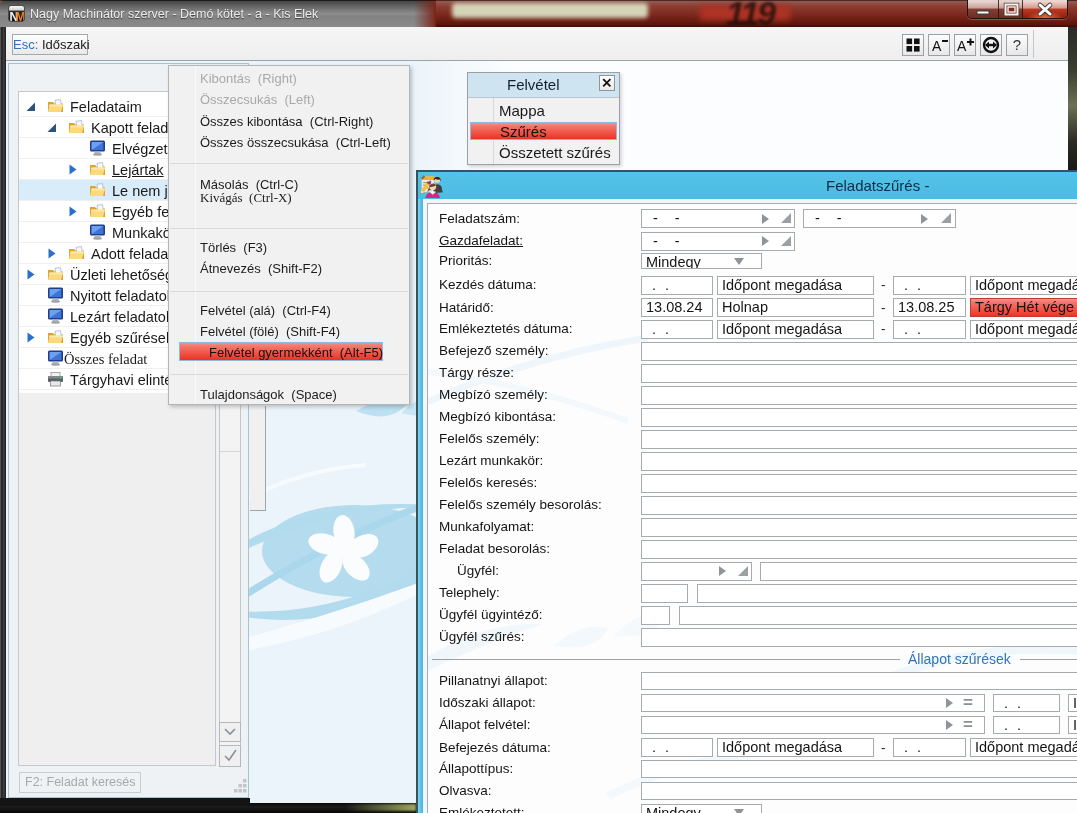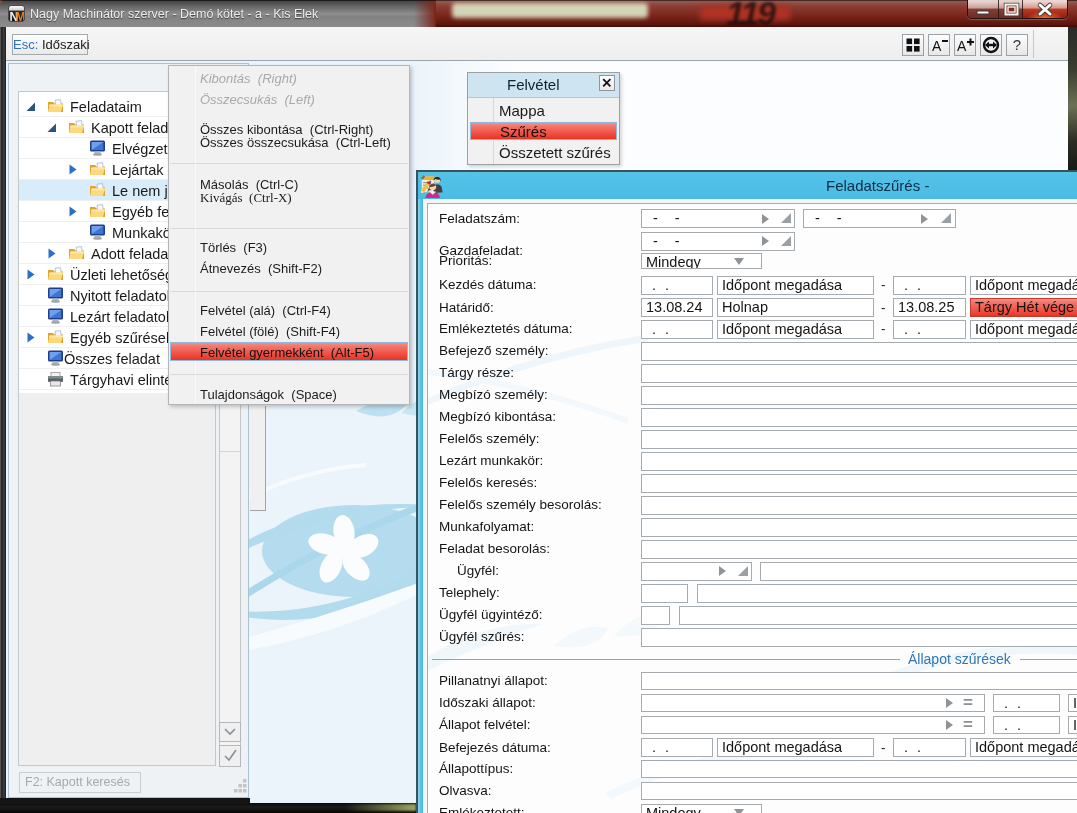--- a/index.html
+++ b/index.html
@@ -64,23 +64,23 @@
 #f2box { left:10px; top:708px; width:122px; height:21px; border:1px solid #c9ced1; font-size:12.5px; color:#a5a9ac; line-height:19px; padding-left:5px; white-space:nowrap; }
 #grip { left:225px; top:715px; width:13px; height:14px; }
 
 
 #gray-rect { left:250px; top:406px; width:16px; height:105px; background:#f0f0f0; border-right:1px solid #9ea4a8; border-bottom:1px solid #9ea4a8; }
 
 
 #cmenu { left:168px; top:65px; width:242px; height:340px; background:#f1f1f1; border:1px solid #b0b6ba; box-shadow:2px 2px 4px rgba(0,0,0,.22); }
 #cmenu .gut { position:absolute; left:26px; top:0; width:1px; height:338px; background:#dcdcdc; border-right:1px solid #fafafa; }
 .mi { position:absolute; left:31px; font-size:13px; color:#1c1c1c; white-space:nowrap; }
-.mi.dis { color:#a9a9a9;font-style:italic; }
+.mi.dis { color:#a9a9a9; }
 .msep { position:absolute; left:1px; width:238px; height:1px; background:#d9d9d9; }
-#mi-red { position:absolute; left:1px; top:276px; width:238px; height:19px; background:linear-gradient(#f5908a 0%, #f2766b 20%, #ee4334 80%, #e73322 100%); border:1px solid #8fbadf; }
+#mi-red { position:absolute; left:10px; top:276px; width:204px; height:19px; background:linear-gradient(#f5908a 0%, #f2766b 20%, #ee4334 80%, #e73322 100%); border:1px solid #8fbadf; }
 #mi-red span { position:absolute; left:29px; top:2px; font-size:13px; color:#111; white-space:nowrap; }
 
 
 #popup { left:467px; top:72px; width:153px; height:93px; background:#f1f1f1; border:1px solid #9aa0a4; box-shadow:2px 2px 3px rgba(0,0,0,.15); }
 #popup-title { position:absolute; left:0; top:0; width:151px; height:25px; background:#cfe4f1; border-bottom:1px solid #b8c6cf; }
 #popup-title span { position:absolute; left:39px; top:3px; font-size:15px; color:#10222e; }
 #popup-x { position:absolute; left:131px; top:2px; width:16px; height:16px; background:linear-gradient(#fdfdfd,#e9e9e9); border:1px solid #8f969b; }
 #popup .gut { position:absolute; left:25px; top:25px; width:1px; height:66px; background:#d8d8d8; }
 .pi { position:absolute; left:31px; font-size:15px; color:#1a1a1a; white-space:nowrap; }
 #pi-red { position:absolute; left:2px; top:49px; width:147px; height:18px; background:linear-gradient(#f5908a 0%, #f2766b 20%, #ee4334 80%, #e73322 100%); border:1px solid #8fbadf; }
@@ -248,21 +248,21 @@
     <div class="trow" style="top:67px;">
         <svg width="8" height="11" style="left:50px;top:5px;">
           <path d="M0.5 0.5 L7.5 5.5 L0.5 10.5 Z" fill="#2a70c8"></path>
         </svg>
         <svg width="17" height="15" viewBox="0 0 17 15" style="left:70px;top:3px;">
           <path d="M1 3 h5 l1.5 1.5 H16 V13 H1 Z" fill="#dfa32e"></path>
           <path d="M8 1.2 l5.5 -0.6 l0.8 6 l-5.5 0.8 Z" fill="#f6f8fb" stroke="#9ab0cc" stroke-width="0.7"></path>
           <path d="M2.6 5.5 H16 L14 13 H1 Z" fill="#fcd97c"></path>
           <path d="M2.6 5.5 H16 L15.4 7.5 H2 Z" fill="#fce9a8"></path>
         </svg>
-        <span class="txt" style="left:93px;">Lejártak</span>
+        <span class="txt" style="left:93px;text-decoration:underline;">Lejártak</span>
       </div>
     <div class="trow sel" style="top:88px;">
         <svg width="17" height="15" viewBox="0 0 17 15" style="left:70px;top:3px;">
           <path d="M1 3 h5 l1.5 1.5 H16 V13 H1 Z" fill="#dfa32e"></path>
           <path d="M8 1.2 l5.5 -0.6 l0.8 6 l-5.5 0.8 Z" fill="#f6f8fb" stroke="#9ab0cc" stroke-width="0.7"></path>
           <path d="M2.6 5.5 H16 L14 13 H1 Z" fill="#fcd97c"></path>
           <path d="M2.6 5.5 H16 L15.4 7.5 H2 Z" fill="#fce9a8"></path>
         </svg>
         <span class="txt" style="left:93px;">Le nem jártak</span>
       </div>
@@ -345,21 +345,21 @@
         <span class="txt" style="left:51px;">Egyéb szűrések</span>
       </div>
     <div class="trow" style="top:256px;">
         <svg width="17" height="16" viewBox="0 0 17 16" style="left:28px;top:2px;">
           <rect x="1" y="0.5" width="15" height="11" rx="1.5" fill="#1e3f86"></rect>
           <rect x="2.6" y="2" width="11.8" height="8" fill="#3e74d8"></rect>
           <path d="M2.6 2 l11.8 0 l-11.8 8 Z" fill="#6fa0ec"></path>
           <path d="M6 11.5 h5 l1.5 2.5 h-8 Z" fill="#b0b6bc"></path>
           <ellipse cx="8.5" cy="14.6" rx="4.5" ry="1.2" fill="#9aa2a8"></ellipse>
         </svg>
-        <span class="txt" style="left:45px;">Összes feladat</span>
+        <span class="txt" style="left:45px;font-family:Liberation Serif, serif;">Összes feladat</span>
       </div>
     <div class="trow" style="top:277px;">
         <svg width="17" height="15" viewBox="0 0 17 15" style="left:28px;top:3px;">
           <rect x="4" y="0.5" width="9" height="4" fill="#f2f2f2" stroke="#888" stroke-width="0.7"></rect>
           <rect x="1" y="4" width="15" height="6" rx="1" fill="#5a5f63"></rect>
           <rect x="1" y="4" width="15" height="2.4" rx="1" fill="#83898e"></rect>
           <rect x="3.5" y="9" width="10" height="5" fill="#e8e8e8" stroke="#777" stroke-width="0.7"></rect>
           <rect x="12.5" y="5" width="2.4" height="1.4" fill="#2ec46a"></rect>
         </svg>
         <span class="txt" style="left:51px;">Tárgyhavi elintézendők</span>
@@ -367,40 +367,40 @@
   </div>
   <div id="scrollcol" class="abs">
       <div style="position:absolute;left:0;top:359px;width:20px;height:1px;background:#d4d6d8;"></div>
     </div>
   <div id="btn-chev" class="abs"><svg width="20" height="18">
         <path d="M5 6 L10 11 L15 6" stroke="#8a9094" stroke-width="1.6" fill="none"></path>
       </svg></div>
   <div id="btn-check" class="abs"><svg width="20" height="20">
         <path d="M5 10 L9 14 L16 4" stroke="#8a9094" stroke-width="1.6" fill="none"></path>
       </svg></div>
-  <div id="f2box" class="abs">F2: Kapott keresés</div>
+  <div id="f2box" class="abs">F2: Feladat keresés</div>
   <svg id="grip" class="abs" width="13" height="14">
       <g fill="#c2c5c8">
         <rect x="9" y="0" width="3.5" height="3.5"></rect>
         <rect x="4.5" y="5" width="3.5" height="3.5"></rect>
         <rect x="9" y="5" width="3.5" height="3.5"></rect>
         <rect x="0" y="10" width="3.5" height="3.5"></rect>
         <rect x="4.5" y="10" width="3.5" height="3.5"></rect>
         <rect x="9" y="10" width="3.5" height="3.5"></rect>
       </g>
     </svg>
 </div>
 
 <div id="gray-rect" class="abs"></div>
 
 <div id="cmenu" class="abs">
   <div class="gut"></div>
     <div class="mi dis" style="top:5.0px;">Kibontás&nbsp; (Right)</div>
     <div class="mi dis" style="top:26.0px;">Összecsukás&nbsp; (Left)</div>
-    <div class="mi" style="top:47.5px;margin-top:8px;">Összes kibontása&nbsp; (Ctrl-Right)</div>
+    <div class="mi" style="top:47.5px;">Összes kibontása&nbsp; (Ctrl-Right)</div>
     <div class="mi" style="top:68.5px;">Összes összecsukása&nbsp; (Ctrl-Left)</div>
     <div class="mi" style="top:111.0px;">Másolás&nbsp; (Ctrl-C)</div>
     <div class="mi" style="top:124px;font-family:Liberation Serif, serif;">Kivágás&nbsp; (Ctrl-X)</div>
     <div class="mi" style="top:174.0px;">Törlés&nbsp; (F3)</div>
     <div class="mi" style="top:195.0px;">Átnevezés&nbsp; (Shift-F2)</div>
     <div class="mi" style="top:236.5px;">Felvétel (alá)&nbsp; (Ctrl-F4)</div>
     <div class="mi" style="top:257.5px;">Felvétel (fölé)&nbsp; (Shift-F4)</div>
     <div class="mi" style="top:320.5px;">Tulajdonságok&nbsp; (Space)</div>
     <div class="msep" style="top:97.0px;"></div>
     <div class="msep" style="top:161.5px;"></div>
@@ -470,21 +470,21 @@
       <path d="M 440 480 Q 540 435 660 445" stroke="#e0f0f9" stroke-width="9" fill="none"></path>
       <path d="M 180 590 Q 280 540 400 545" stroke="#e4f2fa" stroke-width="8" fill="none"></path>
     </svg>
     <div class="lbl" style="top:4.5px;">Feladatszám:</div>
     <div class="inp " style="left:213.0px;top:3.0px;width:154.0px;height:19.0px;"><span style="padding-left:7px;">-</span><span style="padding-left:17px;">-</span></div>
     <div class="tri-r" style="left:334.0px;top:7.5px;"></div>
     <div class="grip2" style="left:353.0px;top:7.0px;"></div>
     <div class="inp " style="left:375.0px;top:3.0px;width:153.0px;height:19.0px;"><span style="padding-left:7px;">-</span><span style="padding-left:17px;">-</span></div>
     <div class="tri-r" style="left:493.0px;top:7.5px;"></div>
     <div class="grip2" style="left:513.0px;top:7.0px;"></div>
-    <div class="lbl" style="top:37px;">Gazdafeladat:</div>
+    <div class="lbl" style="top:27.0px;text-decoration:underline;">Gazdafeladat:</div>
     <div class="inp " style="left:213.0px;top:25.5px;width:154.0px;height:19.0px;"><span style="padding-left:7px;">-</span><span style="padding-left:17px;">-</span></div>
     <div class="tri-r" style="left:334.0px;top:30.0px;"></div>
     <div class="grip2" style="left:353.0px;top:29.5px;"></div>
     <div class="lbl" style="top:47.0px;">Prioritás:</div>
     <div class="inp " style="left:213.0px;top:47.0px;width:121.0px;height:16.0px;background:#fff;">Mindegy</div>
     <div class="tri-d" style="left:306.0px;top:52.0px;"></div>
     <div class="lbl" style="top:71.0px;">Kezdés dátuma:</div>
     <div class="inp " style="left:213.0px;top:69.5px;width:72.0px;height:19.0px;"><span style="padding-left:6px;">.</span><span style="padding-left:9px;">.</span></div>
     <div class="inp " style="left:289.0px;top:69.5px;width:157.0px;height:19.0px;">Időpont megadása</div>
     <div class="lbl" style="left:453.0px;top:71.0px;">-</div>

